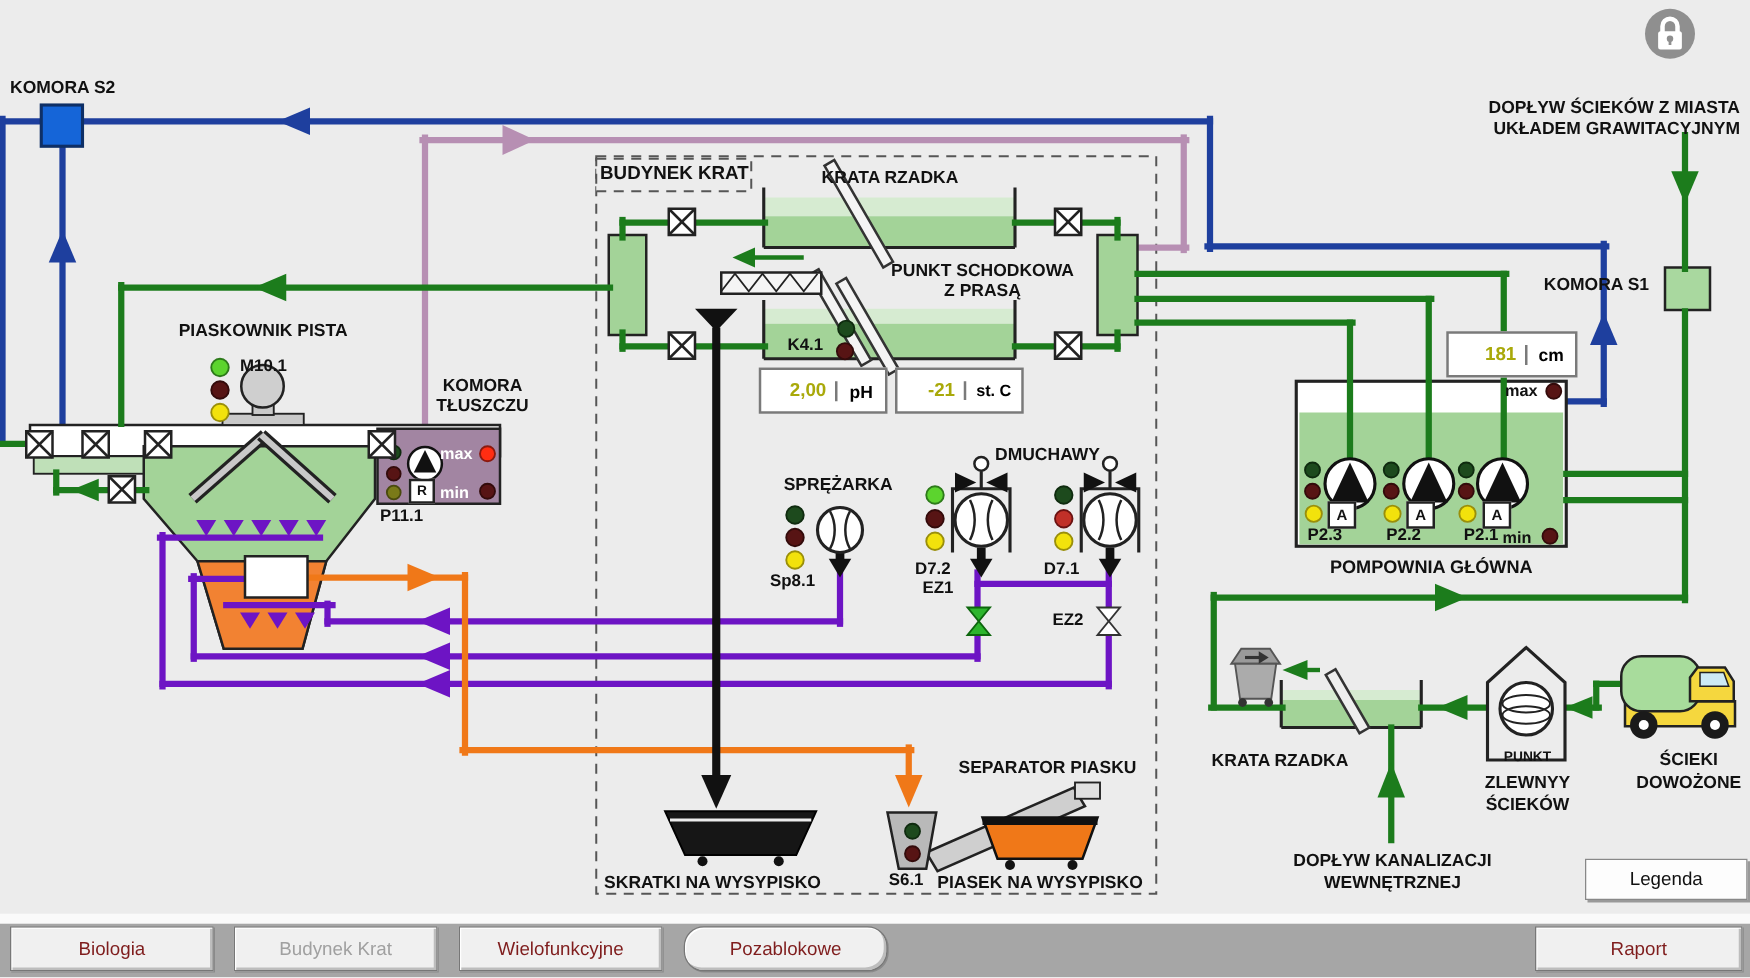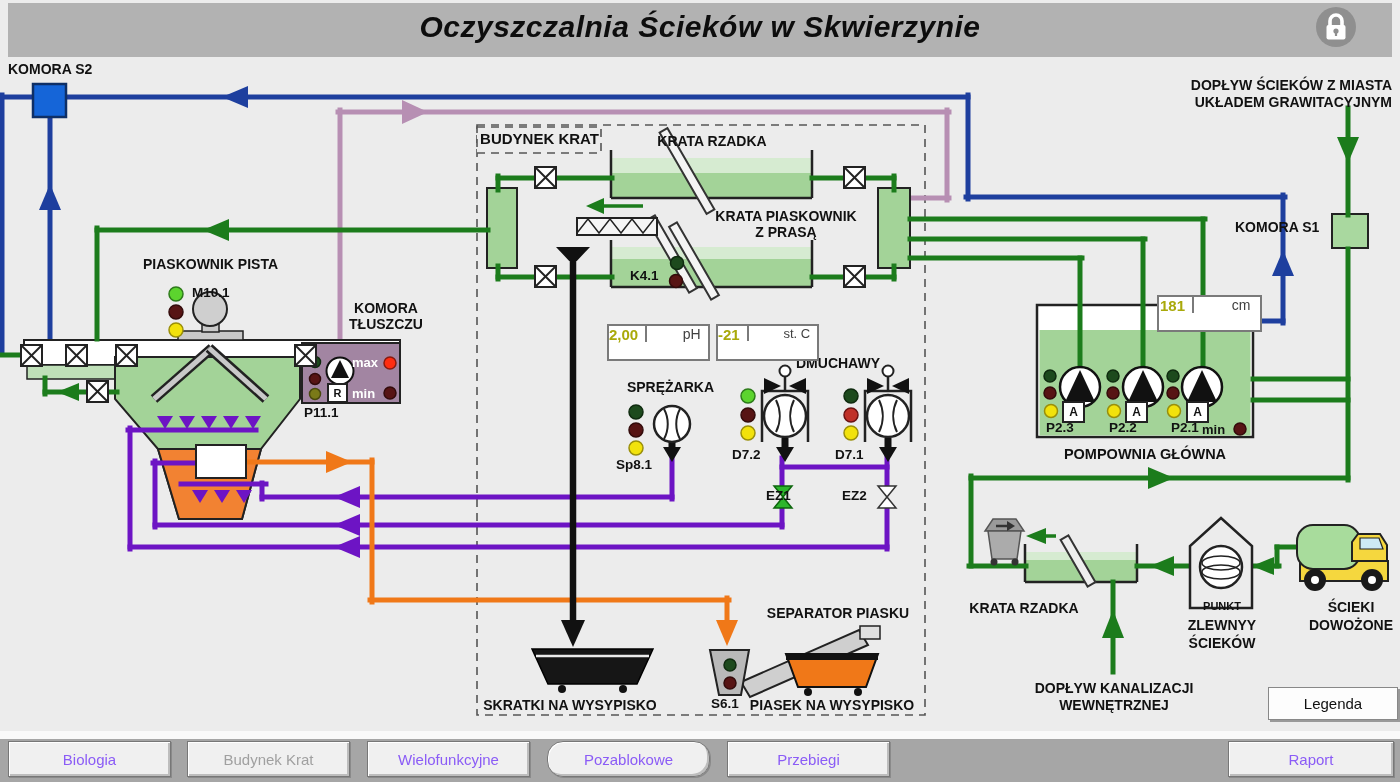--- a/index.html
+++ b/index.html
@@ -6,38 +6,35 @@
   #stage{position:relative;width:1400px;height:782px;background:#ececec;overflow:hidden;}
   #hdr{position:absolute;left:8px;top:3px;width:1384px;height:54px;background:#b2b2b2;z-index:1;}
   #title{position:absolute;left:0;top:7px;width:1384px;text-align:center;font-size:30px;font-weight:bold;font-style:italic;color:#0d0d0d;letter-spacing:.5px;}
   #lockbtn{position:absolute;right:42px;top:5px;width:44px;height:44px;z-index:2;}
   #gfx{position:absolute;left:0;top:0;z-index:2;}
   .lbl{position:absolute;z-index:5;font-weight:bold;font-size:13.5px;color:#111;white-space:nowrap;line-height:1.1;}
   .ctr{text-align:center;}
   .rgt{text-align:right;}
   .wht{color:#fff;}
   .sm{font-size:13px;}
-  .vbox{position:absolute;z-index:5;background:#fff;border:2px solid #7a7a7a;display:flex;align-items:flex-start;margin-top:30px;}
+  .vbox{position:absolute;z-index:5;background:#fff;border:2px solid #7a7a7a;display:flex;align-items:center;}
   .vval{flex:1;display:flex;align-items:center;justify-content:flex-end;padding-right:7px;color:#a9a90a;font-weight:bold;font-size:15px;}
-  .vunit{width:38px;border-left:2px solid #7a7a7a;display:flex;align-items:center;justify-content:center;font-weight:normal;font-size:14px;color:#404040;padding-left:28px;}
+  .vunit{width:38px;border-left:2px solid #7a7a7a;display:flex;align-items:center;justify-content:center;font-weight:bold;font-size:14px;color:#000000;}
   .sqbtn{position:absolute;z-index:6;background:#fff;border:2px solid #222;font-weight:bold;color:#111;display:flex;align-items:center;justify-content:center;}
   #gap{position:absolute;left:0;top:731px;width:1400px;height:8px;background:#fafafa;z-index:3;}
   #botbar{position:absolute;left:0;top:739px;width:1400px;height:43px;background:#a6a6a6;z-index:4;}
-  .navbtn{position:absolute;top:2px;height:34px;background:#f0f0f0;border:1px solid #777;box-shadow:inset 1px 1px 0 #fff, inset -2px -2px 0 #bdbdbd, 1px 1px 0 #8a8a8a;font-size:15px;color:#8b5cf6;display:flex;align-items:center;justify-content:center;cursor:pointer;}
+  .navbtn{position:absolute;top:2px;height:34px;background:#f0f0f0;border:1px solid #777;box-shadow:inset 1px 1px 0 #fff, inset -2px -2px 0 #bdbdbd, 1px 1px 0 #8a8a8a;font-size:15px;color:#7f1d1d;display:flex;align-items:center;justify-content:center;cursor:pointer;}
   .navbtn.disabled{color:#a0a0a0;}
   #legend{position:absolute;left:1268px;top:687px;width:128px;height:31px;z-index:5;background:#fdfdfd;border:1px solid #888;box-shadow:2px 2px 0 #999;font-size:15px;color:#111;display:flex;align-items:center;justify-content:center;cursor:pointer;}
 </style>
 </head>
 <body>
 
 <div id="stage">
 
-  <div id="hdr">
-    <div id="title">Oczyszczalnia Ścieków w Skwierzynie</div>
-  </div>
   <div id="lockbtn">
     <svg width="44" height="44" viewBox="0 0 44 44">
       <circle cx="22" cy="22" r="20" fill="#8f8f8f"></circle>
       <path d="M16,21 v-5 a6,6 0 0 1 12,0 v5" fill="none" stroke="#fff" stroke-width="3.6"></path>
       <rect x="12.5" y="20" width="19" height="14.5" rx="2" fill="#fff"></rect>
       <circle cx="22" cy="26" r="2.6" fill="#8f8f8f"></circle>
       <rect x="20.9" y="26" width="2.2" height="5" fill="#8f8f8f"></rect>
     </svg>
   </div>
 
@@ -440,36 +437,36 @@
       <circle cx="1372" cy="580" r="11" fill="#1a1a1a"></circle>
         <circle cx="1372" cy="580" r="4" fill="#fff"></circle>
     </g>
   </svg>
 
   <div class="lbl" style="left:8px;top:62px;font-size:14px;">KOMORA S2</div>
   <div class="lbl rgt" style="left:1150px;top:78px;width:242px;font-size:14px;">DOPŁYW ŚCIEKÓW Z MIASTA</div>
   <div class="lbl rgt" style="left:1150px;top:95px;width:242px;font-size:14px;">UKŁADEM GRAWITACYJNYM</div>
   <div class="lbl ctr" style="left:479px;top:131px;width:121px;font-size:15px;">BUDYNEK KRAT</div>
   <div class="lbl ctr" style="left:612px;top:134px;width:200px;font-size:14px;">KRATA RZADKA</div>
-  <div class="lbl ctr" style="left:700px;top:209px;width:172px;font-size:14px;">KRATA PIASKOWNIK</div>
+  <div class="lbl ctr" style="left:700px;top:209px;width:172px;font-size:14px;">PUNKT SCHODKOWA</div>
   <div class="lbl ctr" style="left:700px;top:225px;width:172px;font-size:14px;">Z PRASĄ</div>
   <div class="lbl" style="left:630px;top:269px;">K4.1</div>
   <div class="lbl ctr" style="left:118px;top:257px;width:185px;font-size:14px;">PIASKOWNIK PISTA</div>
   <div class="lbl" style="left:192px;top:286px;">M10.1</div>
   <div class="lbl ctr" style="left:330px;top:301px;width:112px;font-size:14px;">KOMORA</div>
   <div class="lbl ctr" style="left:330px;top:317px;width:112px;font-size:14px;">TŁUSZCZU</div>
   <div class="lbl wht sm" style="left:352px;top:356px;">max</div>
   <div class="lbl wht sm" style="left:352px;top:387px;">min</div>
   <div class="lbl" style="left:304px;top:406px;">P11.1</div>
   <div class="lbl ctr" style="left:618px;top:380px;width:105px;font-size:14px;">SPRĘŻARKA</div>
   <div class="lbl" style="left:616px;top:458px;">Sp8.1</div>
   <div class="lbl ctr" style="left:786px;top:356px;width:104px;font-size:14px;">DMUCHAWY</div>
   <div class="lbl" style="left:732px;top:448px;">D7.2</div>
   <div class="lbl" style="left:835px;top:448px;">D7.1</div>
-  <div class="lbl" style="left:738px;top:489px;margin-left:28px;">EZ1</div>
+  <div class="lbl" style="left:738px;top:463px;">EZ1</div>
   <div class="lbl" style="left:842px;top:489px;">EZ2</div>
   <div class="lbl" style="left:1235px;top:220px;font-size:14px;">KOMORA S1</div>
   <div class="lbl sm" style="left:1204px;top:306px;">max</div>
   <div class="lbl sm" style="left:1202px;top:423px;">min</div>
   <div class="lbl" style="left:1046px;top:421px;">P2.3</div>
   <div class="lbl" style="left:1109px;top:421px;">P2.2</div>
   <div class="lbl" style="left:1171px;top:421px;">P2.1</div>
   <div class="lbl ctr" style="left:1035px;top:447px;width:220px;font-size:14.5px;">POMPOWNIA GŁÓWNA</div>
   <div class="lbl ctr" style="left:954px;top:601px;width:140px;font-size:14px;">KRATA RZADKA</div>
   <div class="lbl ctr" style="left:1172px;top:600px;width:100px;font-size:11px;">PUNKT</div>
@@ -503,17 +500,16 @@
   </div>
 
   <div id="legend">Legenda</div>
 
   <div id="gap"></div>
   <div id="botbar">
     <div class="navbtn" style="left:8px;width:161px;">Biologia</div>
     <div class="navbtn disabled" style="left:187px;width:161px;">Budynek Krat</div>
     <div class="navbtn" style="left:367px;width:161px;">Wielofunkcyjne</div>
     <div class="navbtn" style="left:547px;width:161px;border-radius:16px;">Pozablokowe</div>
-    <div class="navbtn" style="left:727px;width:161px;">Przebiegi</div>
     <div class="navbtn" style="left:1228px;width:164px;">Raport</div>
   </div>
 
 </div>
 
 </body></html>

